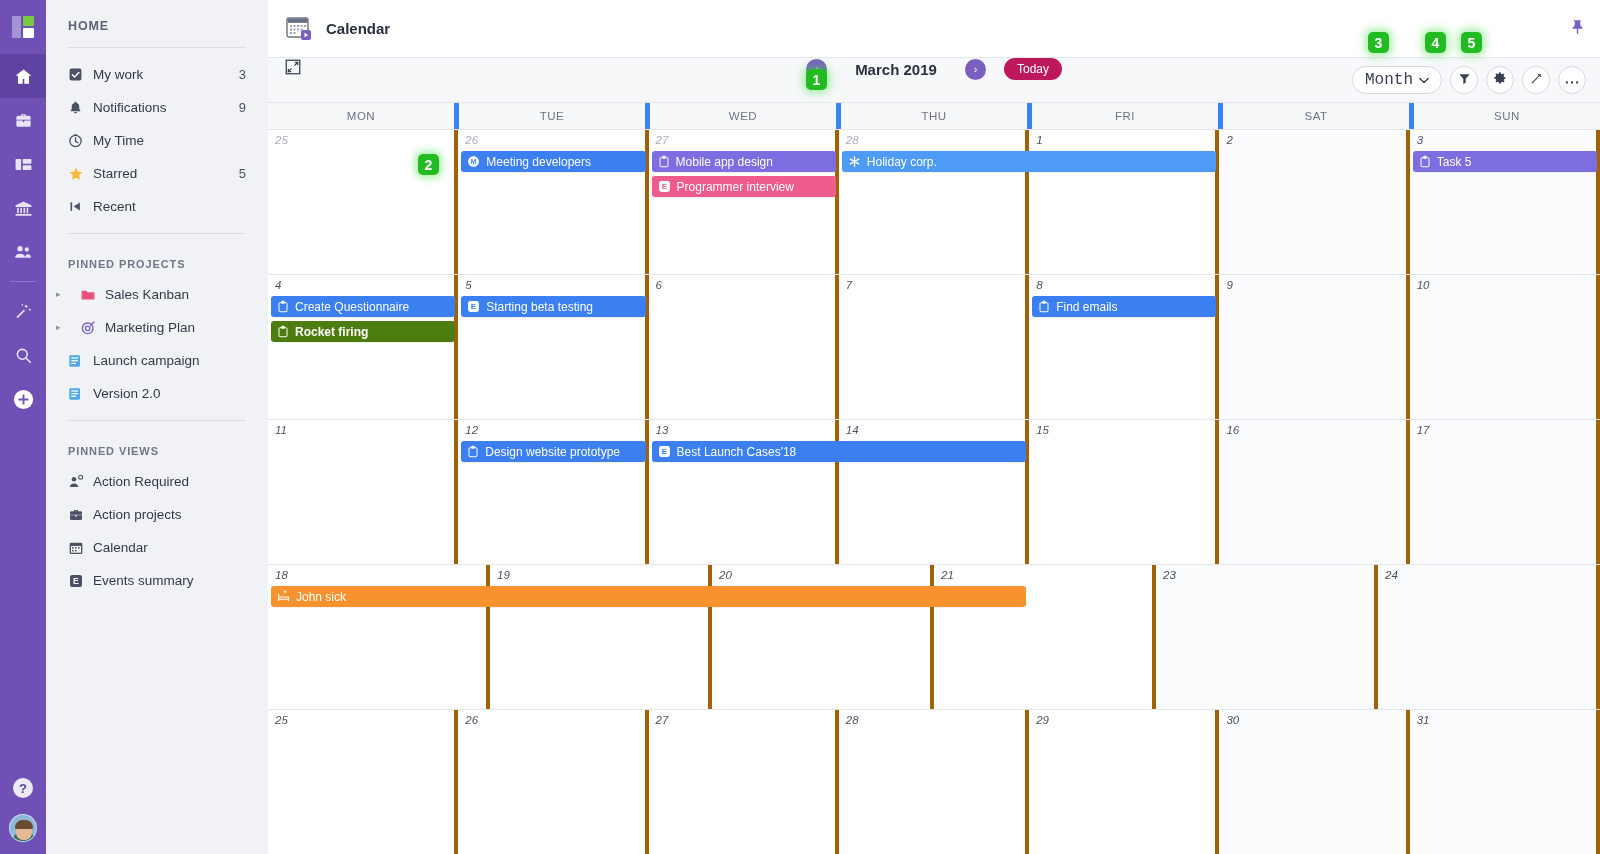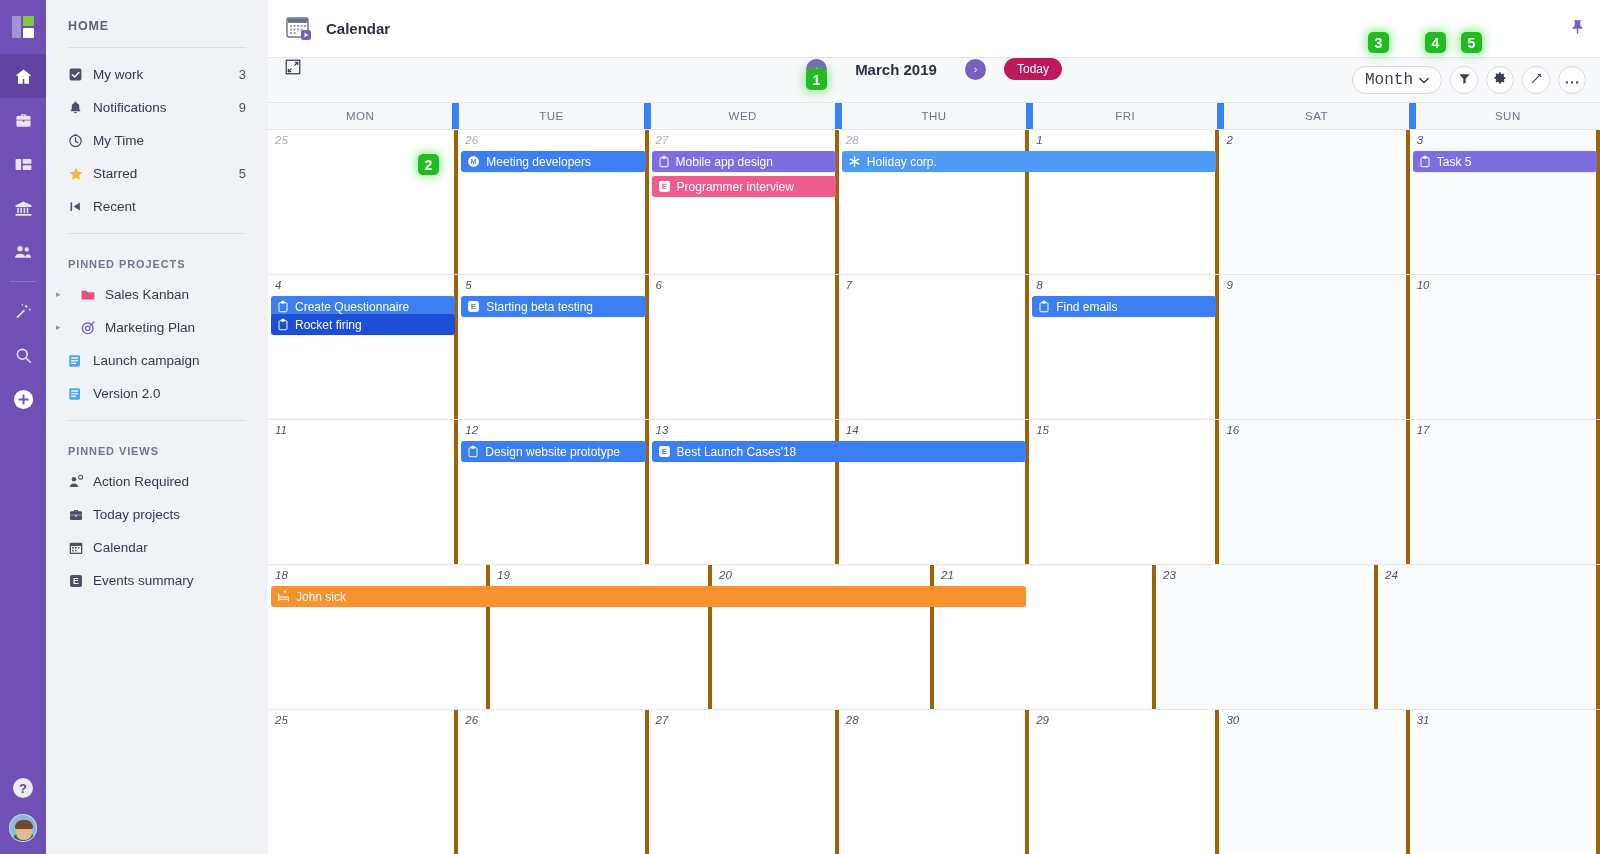--- a/index.html
+++ b/index.html
@@ -142,21 +142,21 @@
   }
 
   
   .cal { flex: 1; display: flex; flex-direction: column; min-height: 0; }
   .dow-row { display: flex; height: 27px; flex: 0 0 27px;
              background: #f7f8fa; border-bottom: 1px solid #e4e6ec; }
   .dow {
     flex: 1 1 0; min-width: 0;
     display:flex; align-items:center; justify-content:center;
     font-size: 11.5px; color: #6d7383; letter-spacing: .5px;
-    border-right: 7px solid #3b82f6;
+    border-right: 5px solid #3b82f6;
   }
   .dow:last-child { border-right: none; }
 
   .weeks { flex: 1; display: flex; flex-direction: column; }
   .week { flex: 1 1 0; position: relative; display: flex;
           border-bottom: 1px solid #e4e6ec; min-height: 0; }
   .week:last-child { border-bottom: none; }
   .daycell {
     flex: 1 1 0; min-width: 0; position: relative;
     border-right: 4px solid #a16207;
@@ -410,21 +410,21 @@
       </span>
       <span class="s-label">Action Required</span>
     </div>
 
     <div class="side-row">
       <span class="s-ico">
         <svg width="16" height="16" viewBox="0 0 24 24" fill="#4b5265">
             <path d="M9 4.5h6v2h4a2 2 0 0 1 2 2v3H3v-3a2 2 0 0 1 2-2h4zm2 1v1h2v-1zM3 12.5h8v2h2v-2h8v5a2 2 0 0 1-2 2H5a2 2 0 0 1-2-2z"></path>
           </svg>
       </span>
-      <span class="s-label">Today projects</span>
+      <span class="s-label">Action projects</span>
     </div>
 
     <div class="side-row">
       <span class="s-ico">
         <svg width="16" height="16" viewBox="0 0 24 24" fill="#4b5265">
             <rect x="2.5" y="4" width="19" height="17" rx="2"></rect>
             <rect x="4.5" y="9" width="15" height="10" fill="#fff"></rect>
             <rect x="6" y="10.5" width="2.4" height="2.4" fill="#4b5265"></rect>
             <rect x="10.5" y="10.5" width="2.4" height="2.4" fill="#4b5265"></rect>
             <rect x="15" y="10.5" width="2.4" height="2.4" fill="#4b5265"></rect>
@@ -642,21 +642,21 @@
             <div class="events-layer">
               <div class="event" style="background: rgb(59, 127, 240); color: rgb(255, 255, 255); left: calc(0% + 3px); width: calc(14.2857% - 6px); top: 21px;">
                 <span class="ev-ico" style="color: rgb(59, 127, 240);">
                   <svg width="12" height="13" viewBox="0 0 24 24" fill="none" stroke="#fff" stroke-width="2">
                     <rect x="4" y="4.5" width="16" height="18" rx="2"></rect>
                     <rect x="9" y="1.5" width="6" height="4" rx="1.4" fill="#fff"></rect>
                   </svg>
                 </span>
                 <span class="ev-text">Create Questionnaire</span>
               </div>
-              <div class="event" style="background: #1d4ed8; color: rgb(255, 255, 255); left: calc(0% + 3px); width: calc(14.2857% - 6px); top: 39px;">
+              <div class="event" style="background: #4d7c0f; color: rgb(255, 255, 255); left: calc(0% + 3px); width: calc(14.2857% - 6px); top: 46px; font-weight: bold;">
                 <span class="ev-ico" style="color: rgb(63, 184, 240);">
                   <svg width="12" height="13" viewBox="0 0 24 24" fill="none" stroke="#fff" stroke-width="2">
                     <rect x="4" y="4.5" width="16" height="18" rx="2"></rect>
                     <rect x="9" y="1.5" width="6" height="4" rx="1.4" fill="#fff"></rect>
                   </svg>
                 </span>
                 <span class="ev-text">Rocket firing</span>
               </div>
               <div class="event" style="background: rgb(59, 127, 240); color: rgb(255, 255, 255); left: calc(14.2857% + 3px); width: calc(14.2857% - 6px); top: 21px;">
                 <span class="ev-ico" style="color: rgb(59, 127, 240);">

